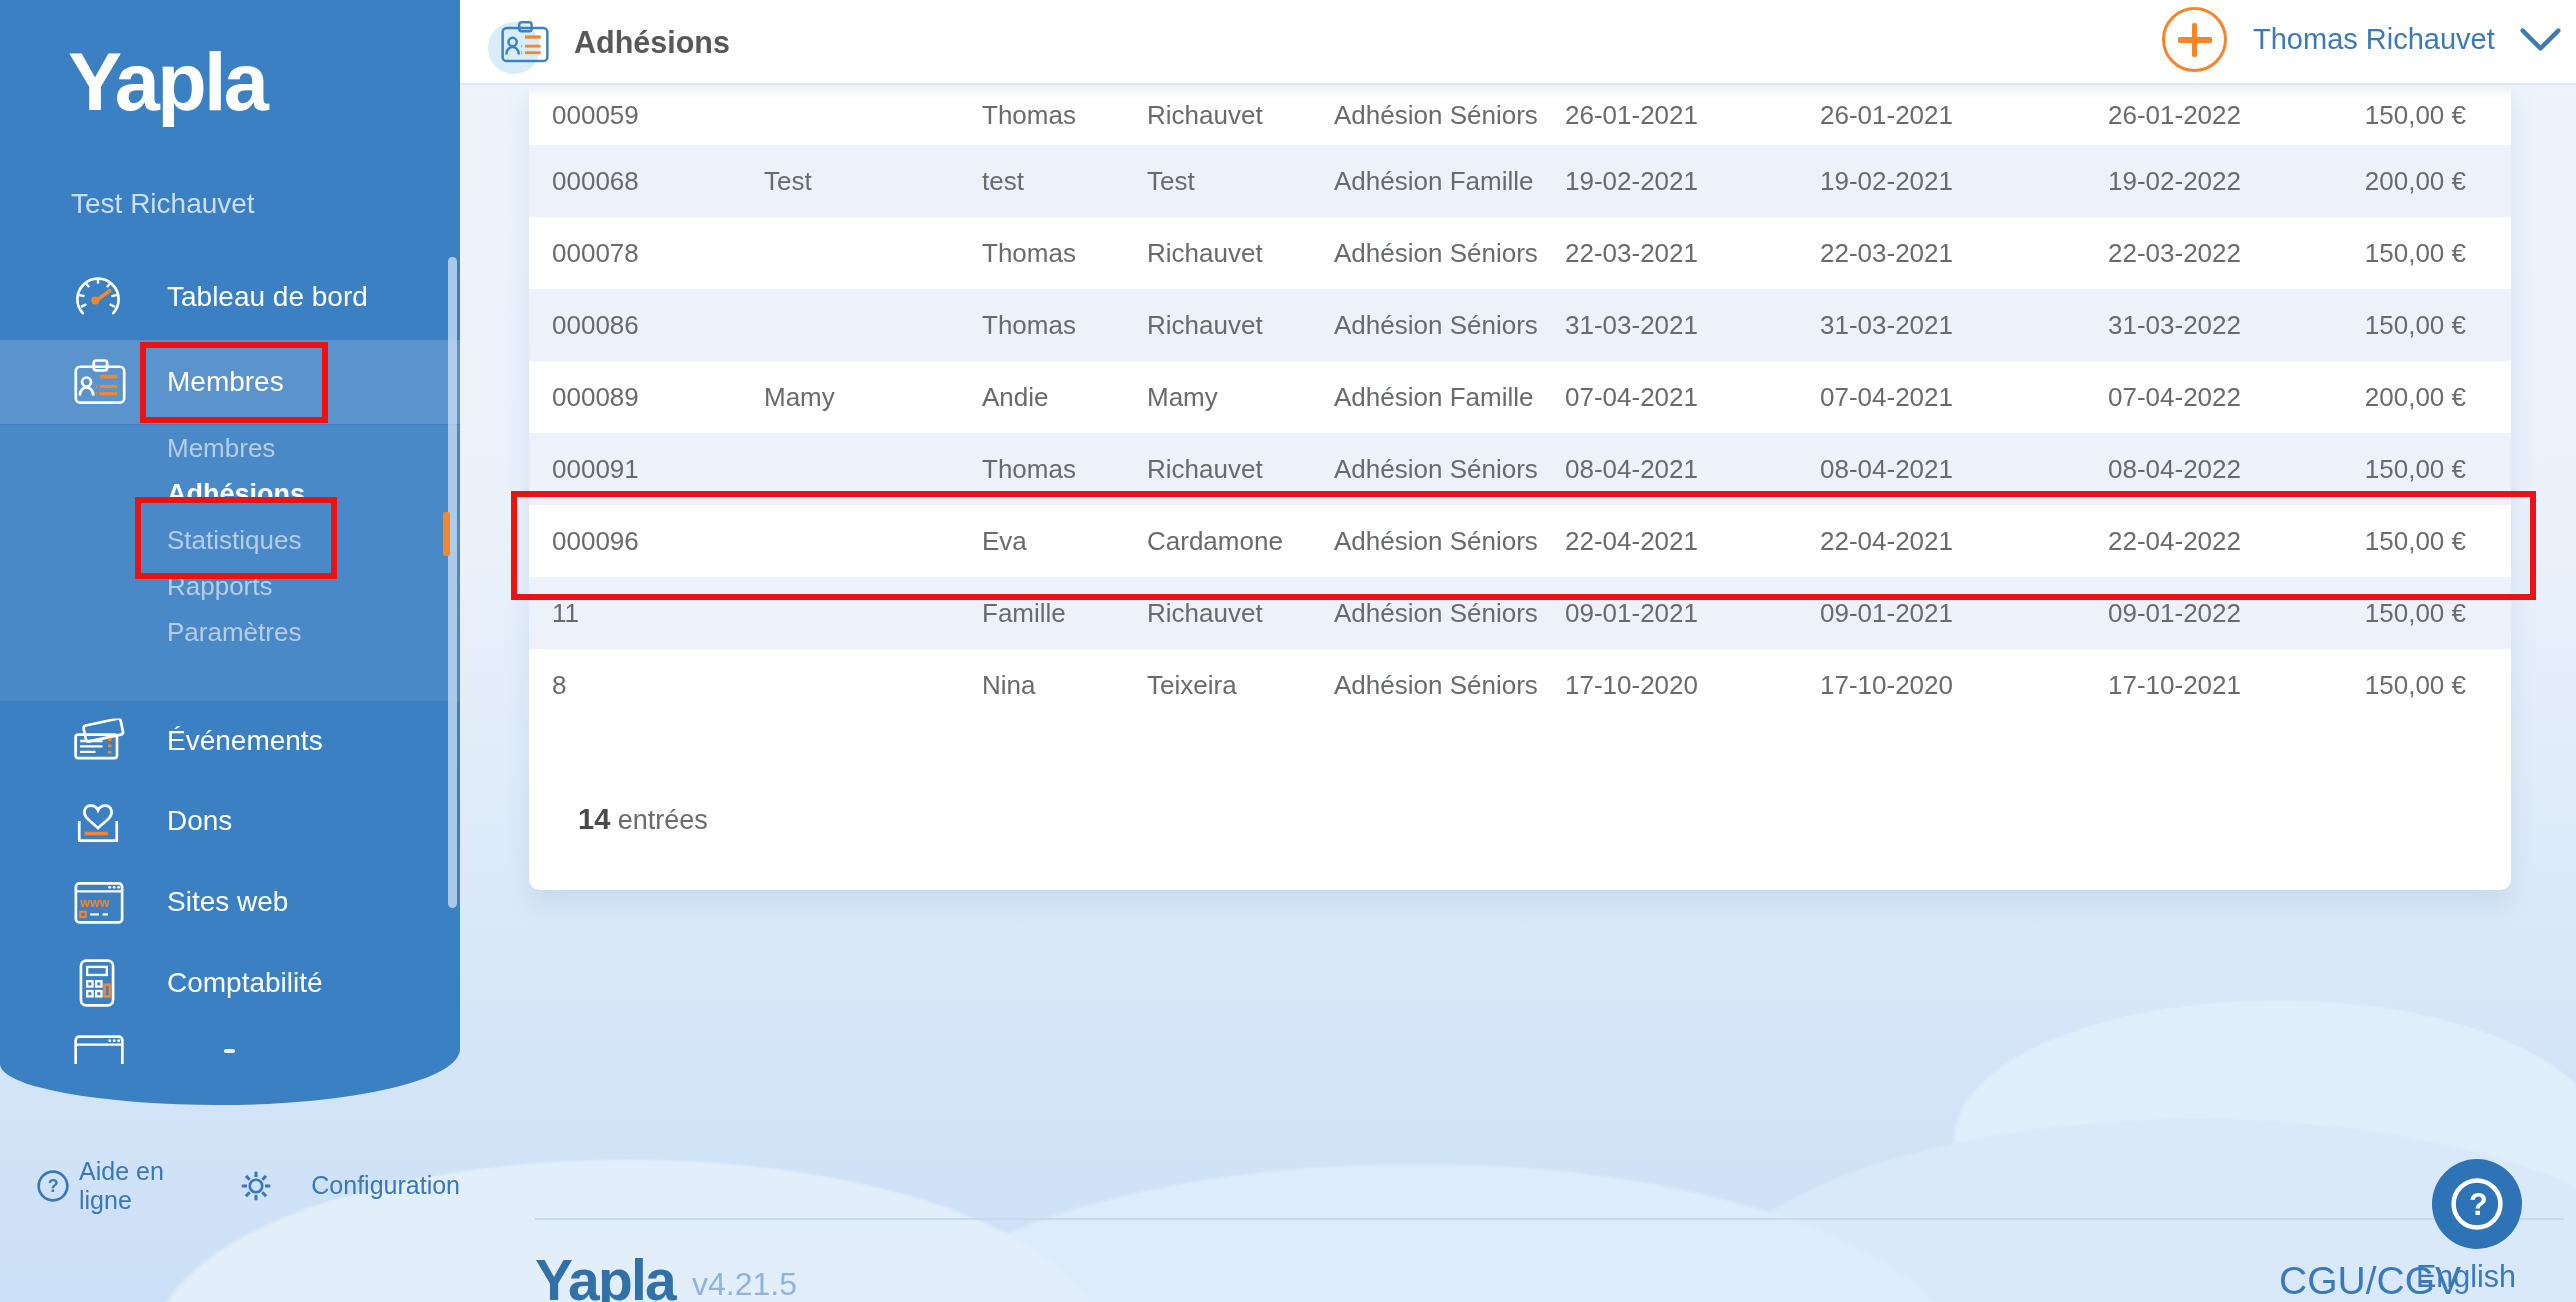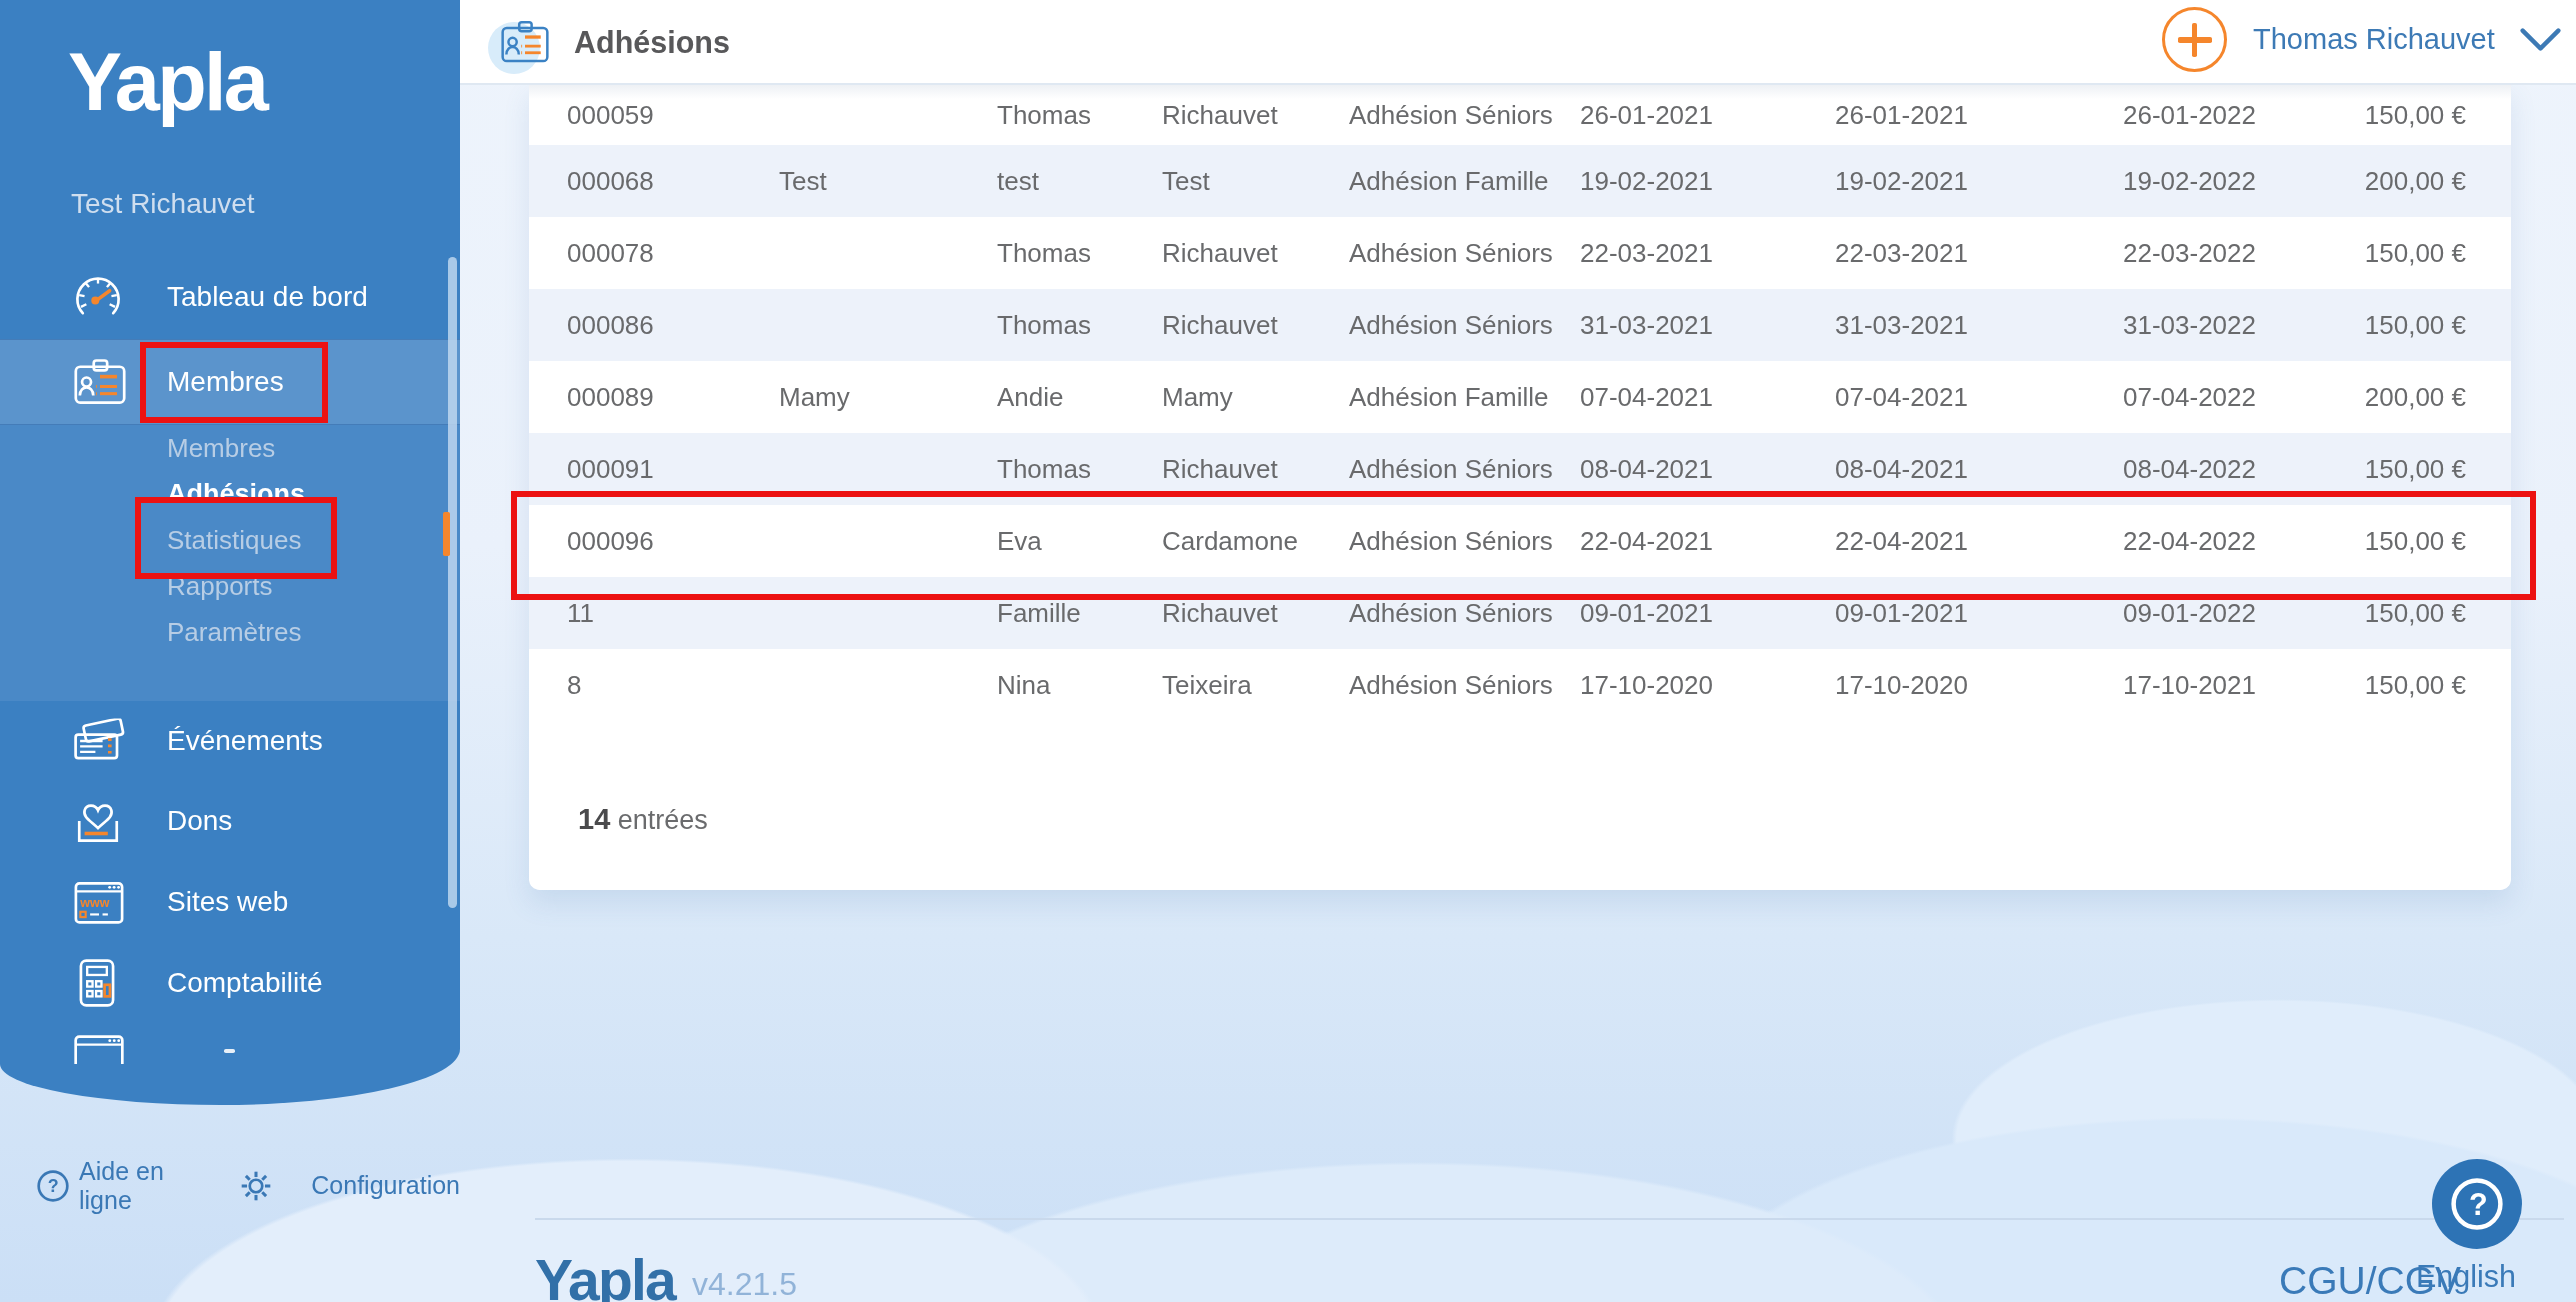--- a/index.html
+++ b/index.html
@@ -53,21 +53,21 @@
 
   
   .card{position:absolute;left:529px;top:85px;width:1982px;height:805px;background:#fff;
     border-radius:0 0 10.8px 10.8px;box-shadow:0 12.6px 27px rgba(70,120,180,.14);z-index:5;}
   .card::before{content:"";position:absolute;left:0;top:0;right:0;height:14.4px;
     background:linear-gradient(rgba(110,135,170,.12),rgba(110,135,170,0));pointer-events:none;}
   .trow{display:flex;align-items:center;height:72px;font-size:26px;color:#696a6c;cursor:pointer;}
   .trow.first{height:60px;}
   .trow.alt{background:#edf2fa;}
   .cell{flex:none;overflow:hidden;white-space:nowrap;}
-  .c-num{width:212px;padding-left:38px;}
+  .c-num{width:212px;padding-left:23px;}
   .c-name2{width:218px;}
   .c-first{width:165px;}
   .c-last{width:187px;}
   .c-type{width:231px;}
   .c-d1{width:255px;}
   .c-d2{width:222px;}
   .c-d3{width:265px;text-align:center;}
   .c-amt{flex:1;text-align:right;padding-right:45px;}
   .entries{position:absolute;left:49px;top:718px;font-size:27px;color:#6a6b6d;}
   .entries b{color:#4a4a4c;font-size:29px;}

